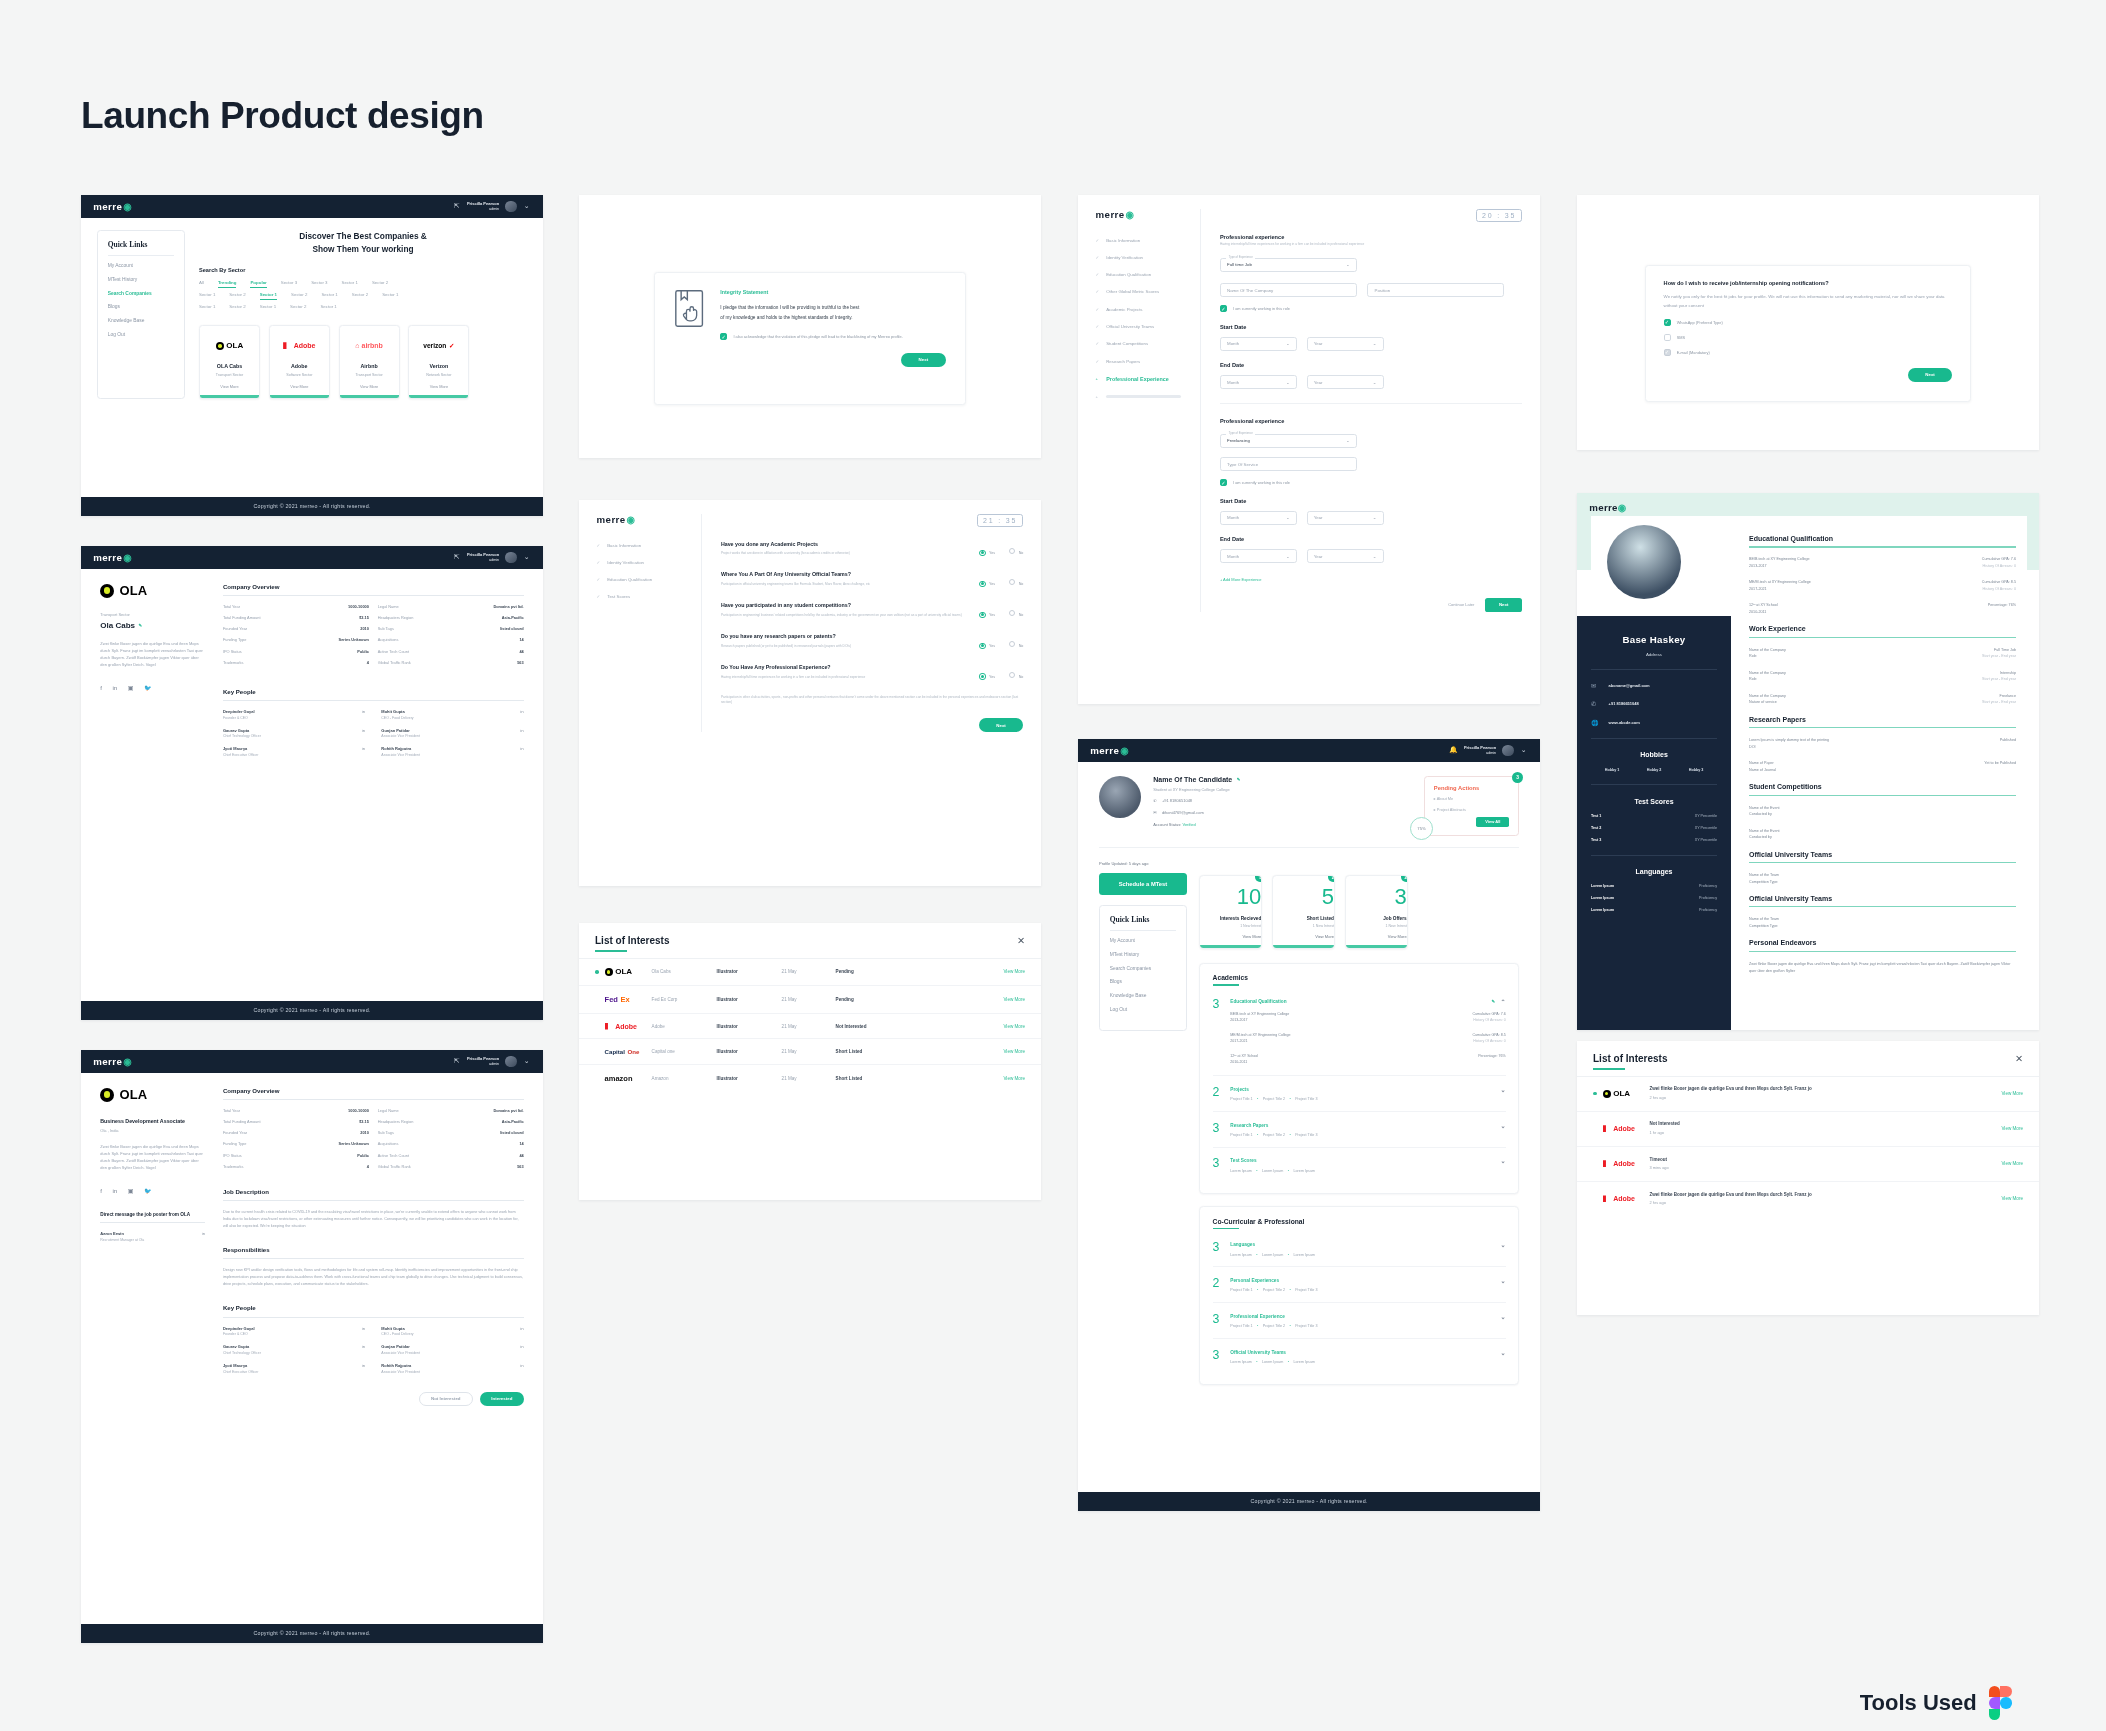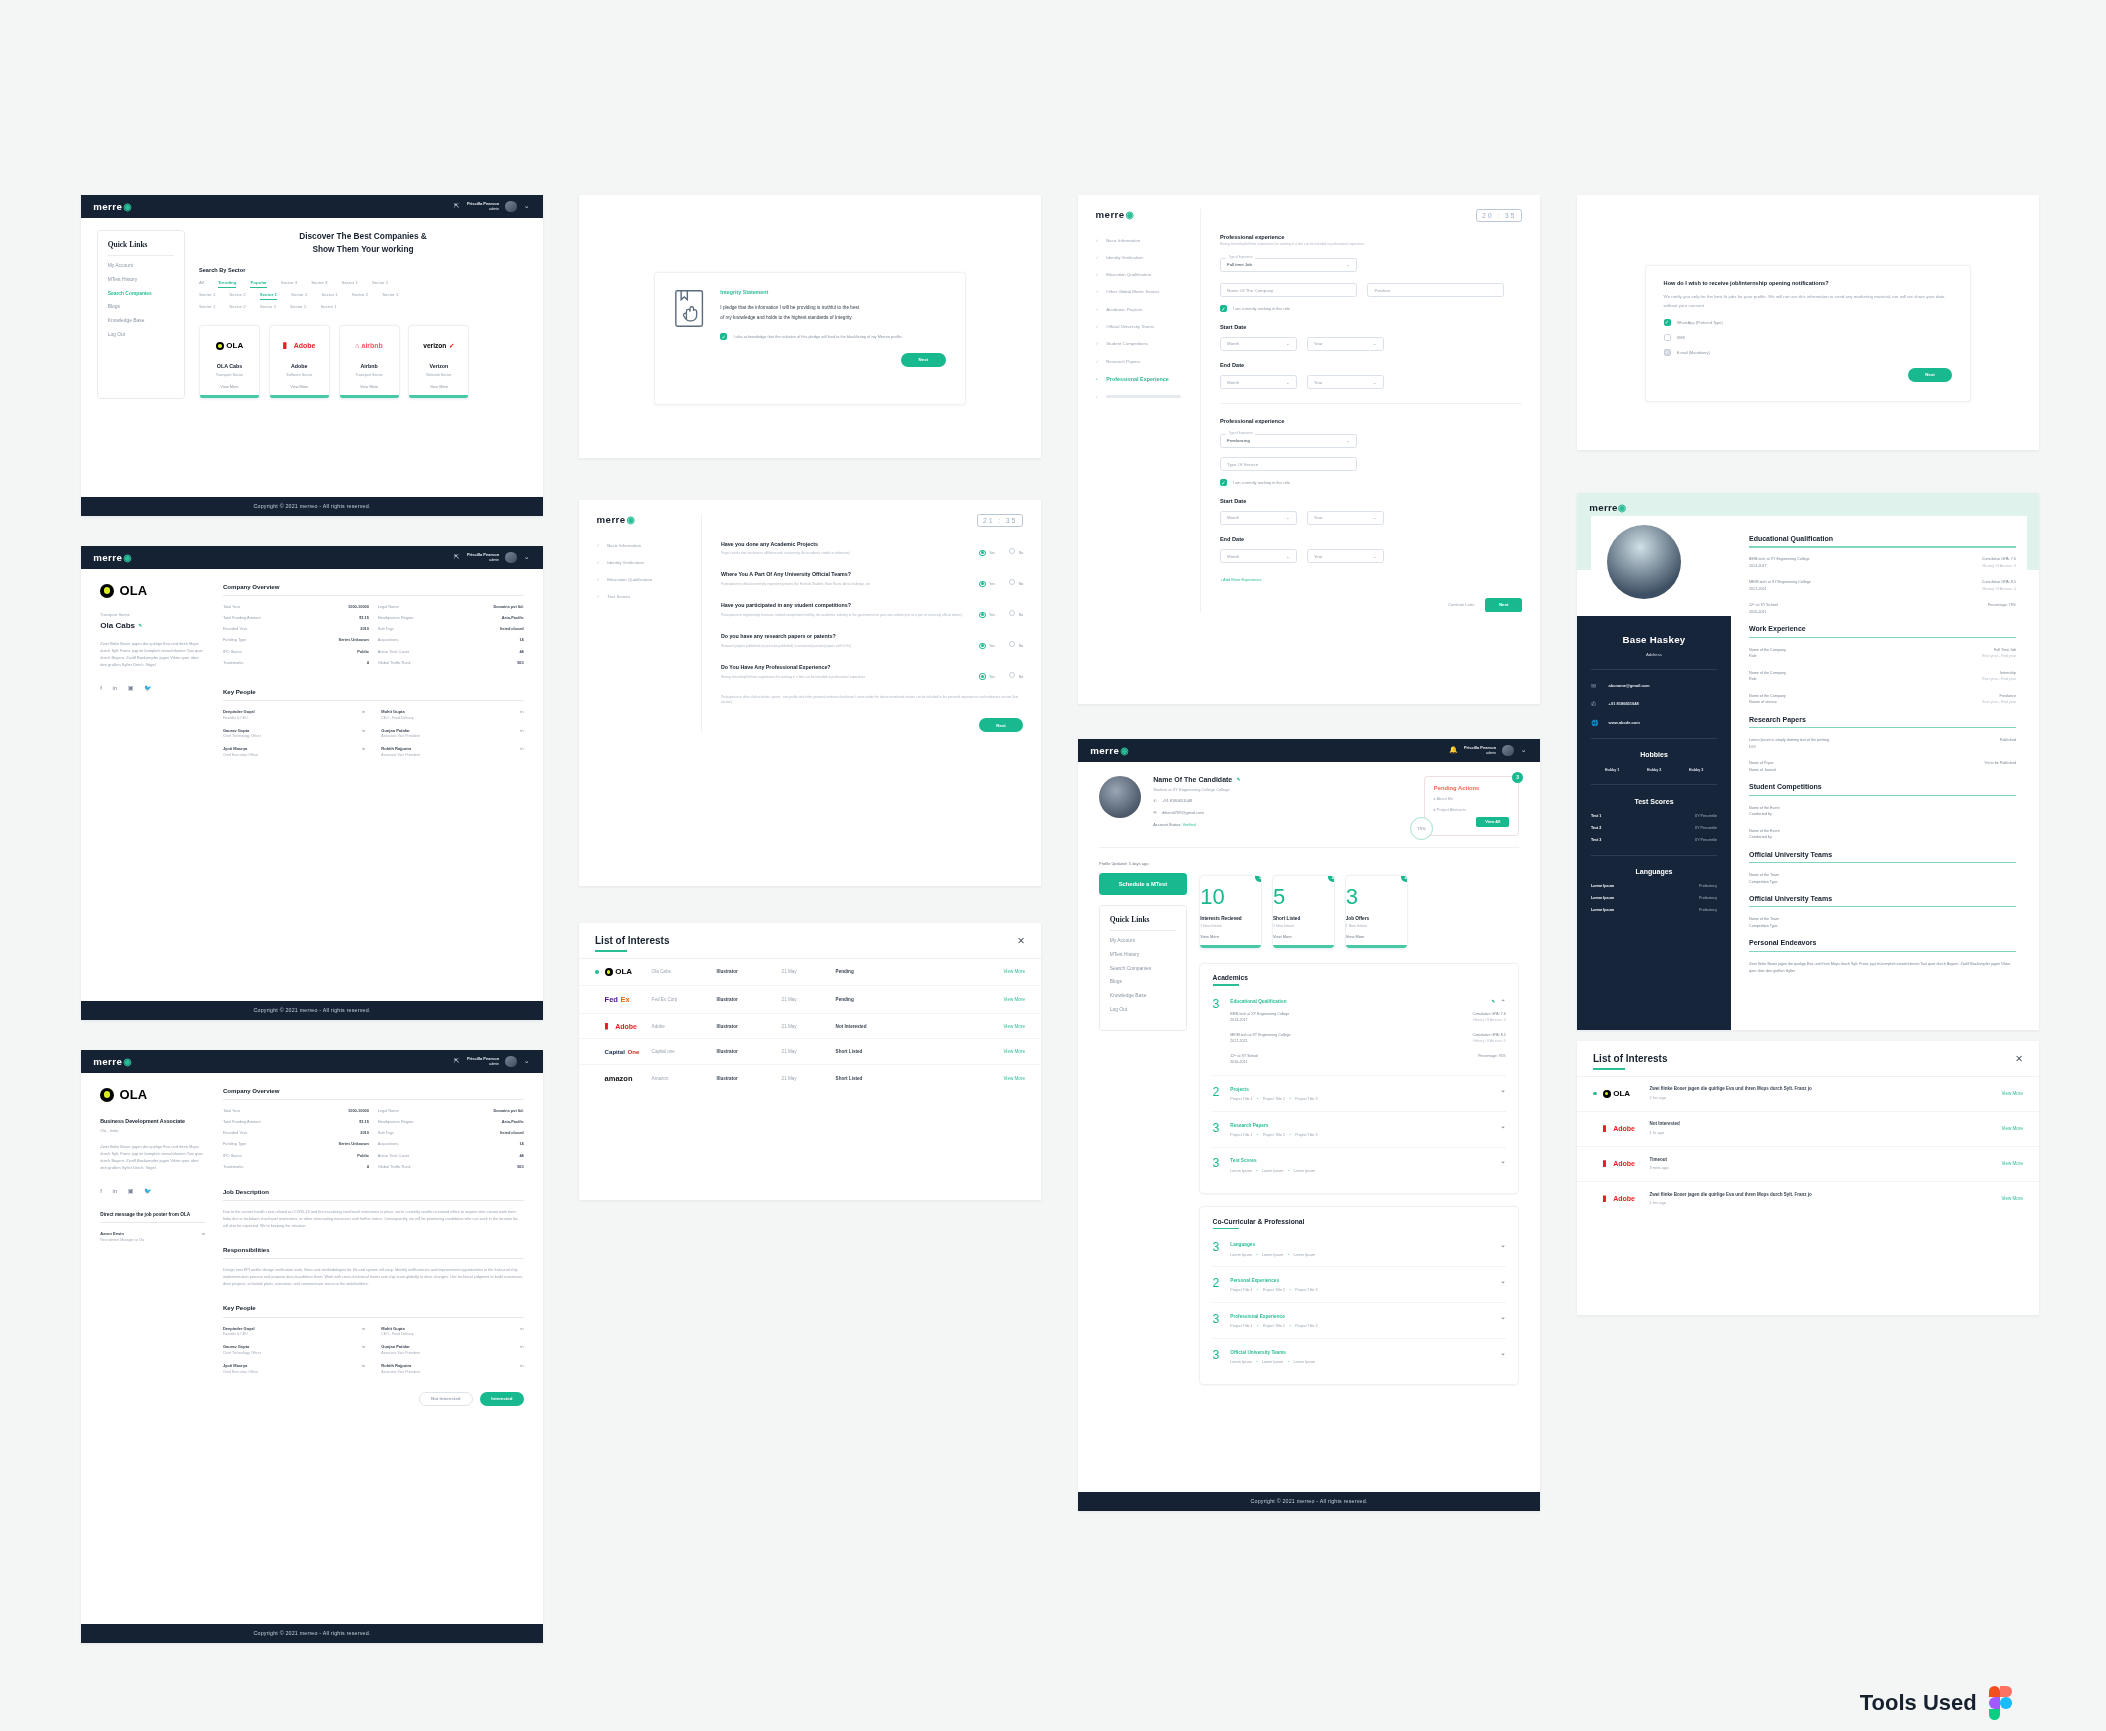--- a/index.html
+++ b/index.html
@@ -240,21 +240,21 @@
     border-radius:50%; border:1.2px solid #9fe0cd; background:#fff;
     display:flex;align-items:center;justify-content:center;
     font-size:4.2px; color:#7f8b98;}
   .dash-upd { font-size:4px; color:#6d7886; margin:12.3px 0 7px;}
   .btn-green {
     background:#18b98e; color:#fff; border-radius:3.5px; font-size:5.8px;
     font-weight:700; padding: 8px 0; width: 88px; text-align:center; border:none;
   }
   .stat-card {
     width:63px; border:0.9px solid #eef1f4; border-radius:4.4px; background:#fff;
-    text-align:left; padding: 9.7px 0 0; position:relative; overflow:hidden;
+    text-align:right; padding: 9.7px 0 0; position:relative; overflow:hidden;
     box-shadow:0 0.9px 1.8px rgba(20,30,50,.05);
   }
   .stat-n { font-size: 22px; font-weight:400; color:#18b98e; line-height:1; }
   .stat-l { font-size: 4.7px; font-weight:700; color:#16202e; margin-top:8px; }
   .stat-s { font-size: 3.6px; color:#a3acb8; margin-top:3.5px; }
   .stat-v { font-size: 4px; color:#6d7886; margin: 5.3px 0 6.1px; }
   .stat-bar { height: 3px; background:#46c9a4; }
   .stat-badge { position:absolute; right:-4.4px; top:-4.4px; width:10.5px;height:10.5px;
     border-radius:50%; background:#18b98e; color:#fff; font-size:4.6px; font-weight:700;
     display:flex;align-items:center;justify-content:center;}
@@ -310,20 +310,21 @@
   .res-para { font-size:3.7px; color:#7b8694; line-height:1.9; }
 
   .arrow-up { font-size:6.1px; color:#7d8796; }
   .edit-ic { font-size:4.4px; color:#2bbd96; }
 </style>
 </head>
 <body>
 
 <div class="board">
 
+  <div class="page-title">Launch Product design</div>
 
   <div class="shot" style="left:81px; top:195px; width:462px; height:321px;">
     <div class="navbar">
       <div class="brand">
         <span>merre</span>
           <span class="dot">◉</span>
       </div>
       <div class="nav-right">
         <div class="nav-ico">⇱</div>
         <div class="nav-user">

